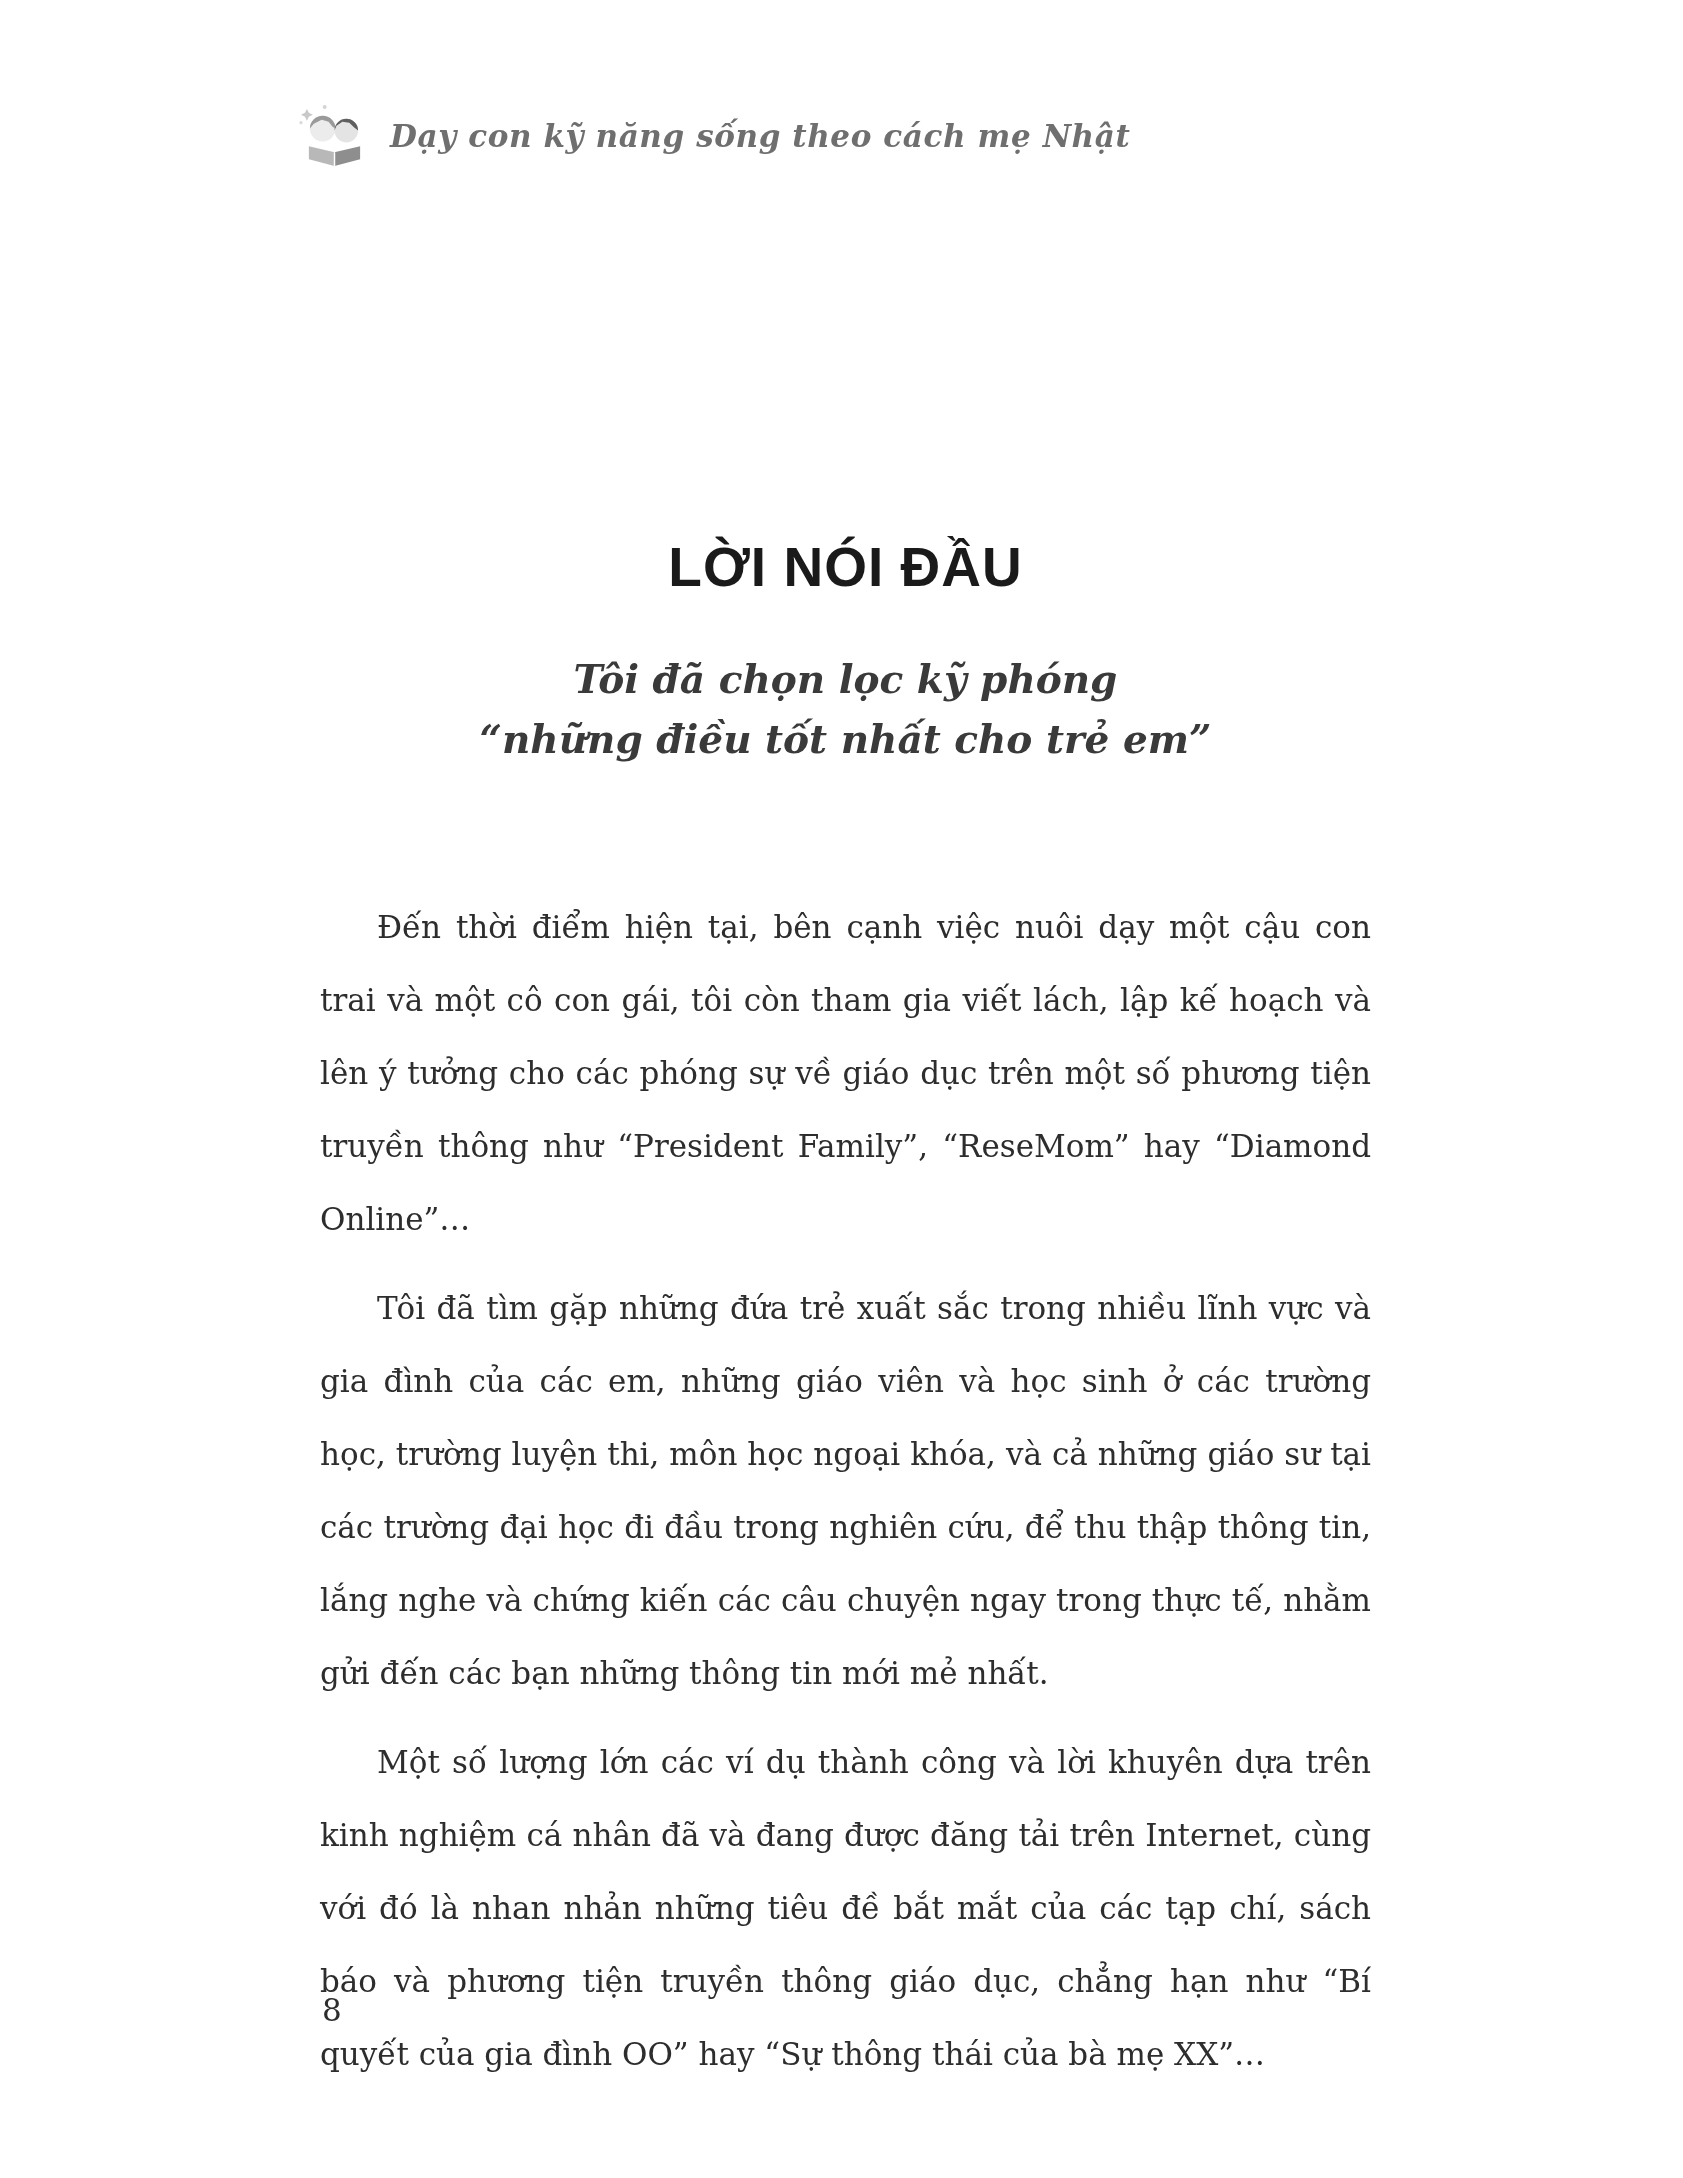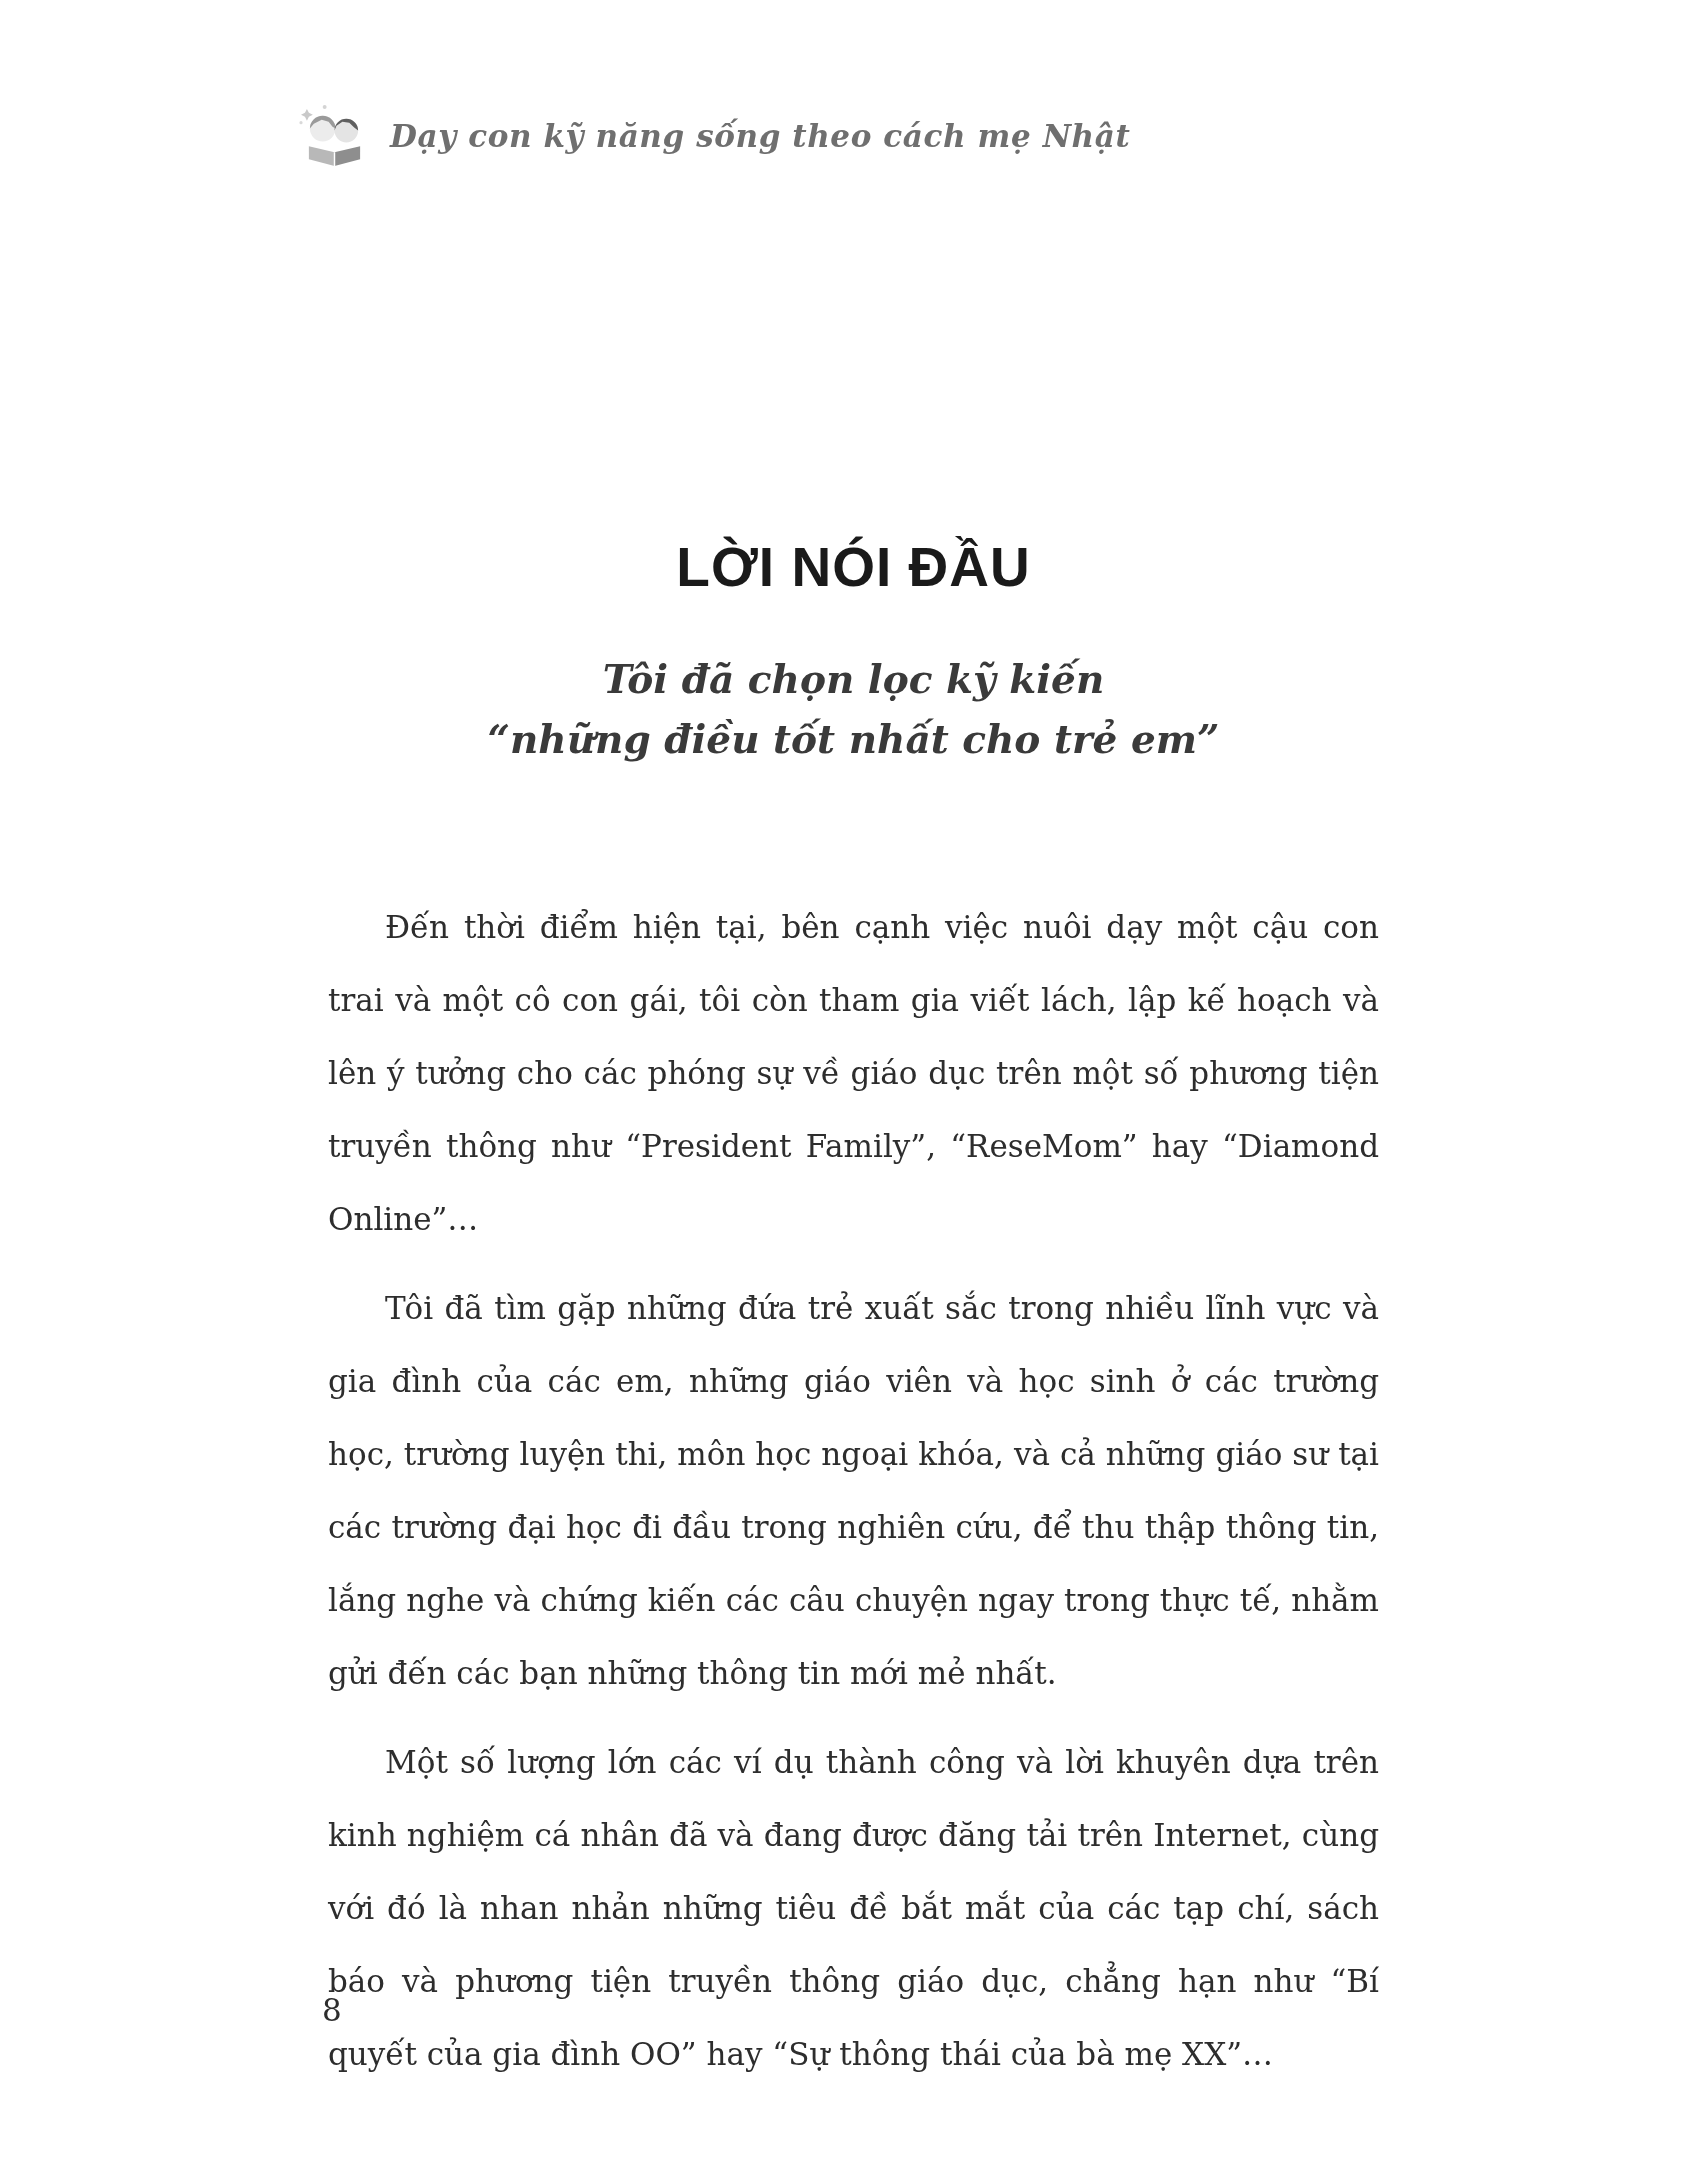--- a/index.html
+++ b/index.html
@@ -33,21 +33,21 @@
     font-weight: bold;
     font-size: 31px;
     color: #6f6f6f;
     letter-spacing: 0.6px;
     white-space: nowrap;
   }
 
   
   .content {
     position: absolute;
-    left: 328px;
+    left: 320px;
     top: 0;
     width: 1051px;
   }
   .chapter-title {
     margin: 535px 0 0 0;
     text-align: center;
     font-family: "Liberation Sans", sans-serif;
     font-weight: bold;
     font-size: 55px;
     letter-spacing: 1px;
@@ -108,21 +108,21 @@
         <path d="M40 50 L40 64" stroke="#ffffff" stroke-width="1.5"></path>
       </svg>
     </span>
     <span class="book-title">Dạy con kỹ năng sống theo cách mẹ Nhật</span>
   </header>
 
   <main class="content">
     <h1 class="chapter-title">LỜI NÓI ĐẦU</h1>
 
     <h2 class="chapter-subtitle">
-      <span>Tôi đã chọn lọc kỹ kiến</span><br>
+      <span>Tôi đã chọn lọc kỹ phóng</span><br>
       <span>“những điều tốt nhất cho trẻ em”</span>
     </h2>
 
     <div class="paragraphs">
         <p class="para"><span>Đến thời điểm hiện tại, bên cạnh việc nuôi dạy một cậu con trai và một cô con gái, tôi còn tham gia viết lách, lập kế hoạch và lên ý tưởng cho các phóng sự về giáo dục trên một số phương tiện truyền thông như “President Family”, “ReseMom” hay “Diamond Online”…</span></p>
         <p class="para"><span>Tôi đã tìm gặp những đứa trẻ xuất sắc trong nhiều lĩnh vực và gia đình của các em, những giáo viên và học sinh ở các trường học, trường luyện thi, môn học ngoại khóa, và cả những giáo sư tại các trường đại học đi đầu trong nghiên cứu, để thu thập thông tin, lắng nghe và chứng kiến các câu chuyện ngay trong thực tế, nhằm gửi đến các bạn những thông tin mới mẻ nhất.</span></p>
         <p class="para"><span>Một số lượng lớn các ví dụ thành công và lời khuyên dựa trên kinh nghiệm cá nhân đã và đang được đăng tải trên Internet, cùng với đó là nhan nhản những tiêu đề bắt mắt của các tạp chí, sách báo và phương tiện truyền thông giáo dục, chẳng hạn như “Bí quyết của gia đình OO” hay “Sự thông thái của bà mẹ XX”…</span></p>
       </div>
   </main>
 

